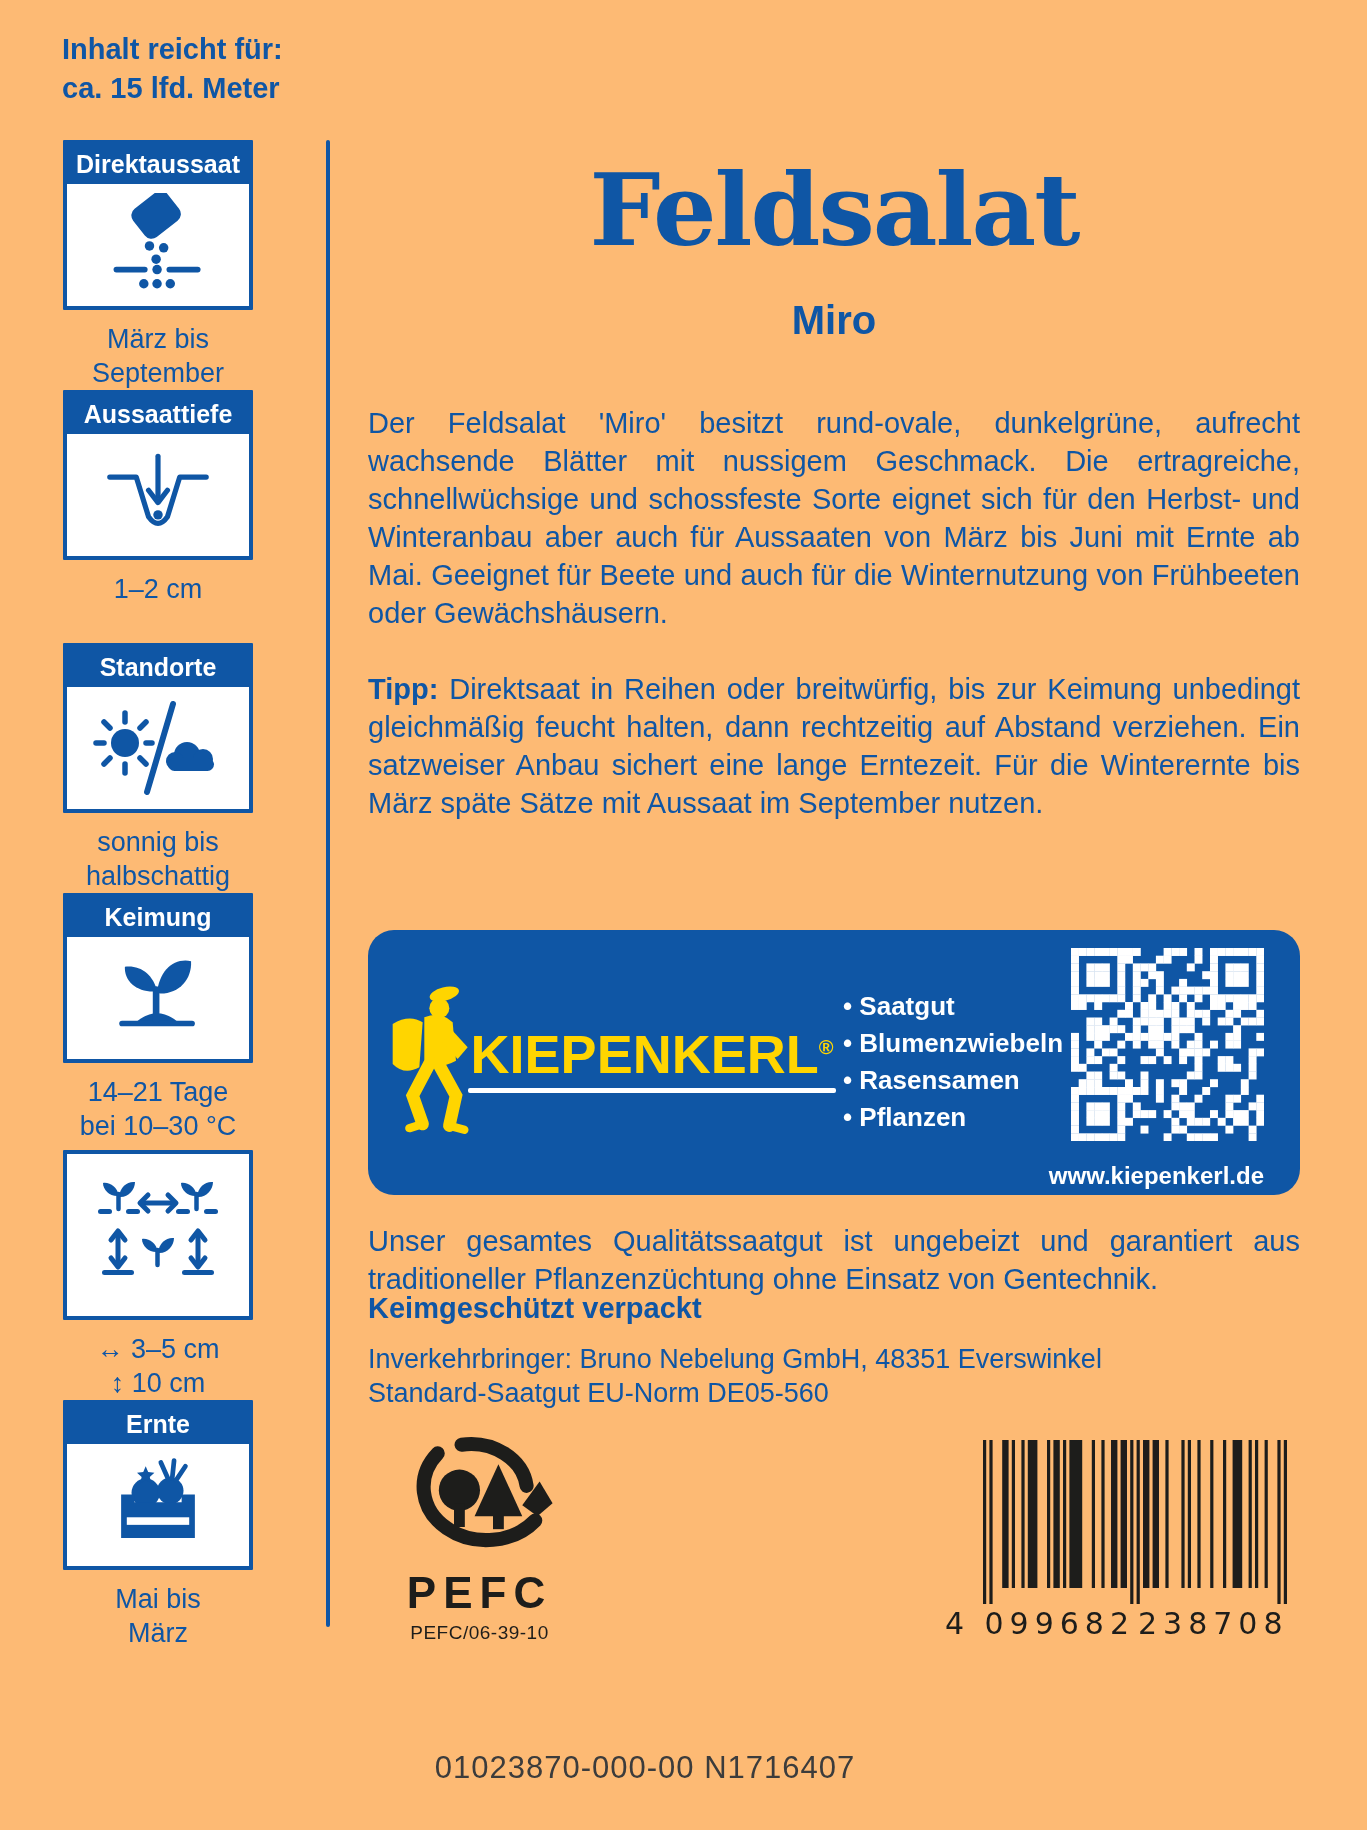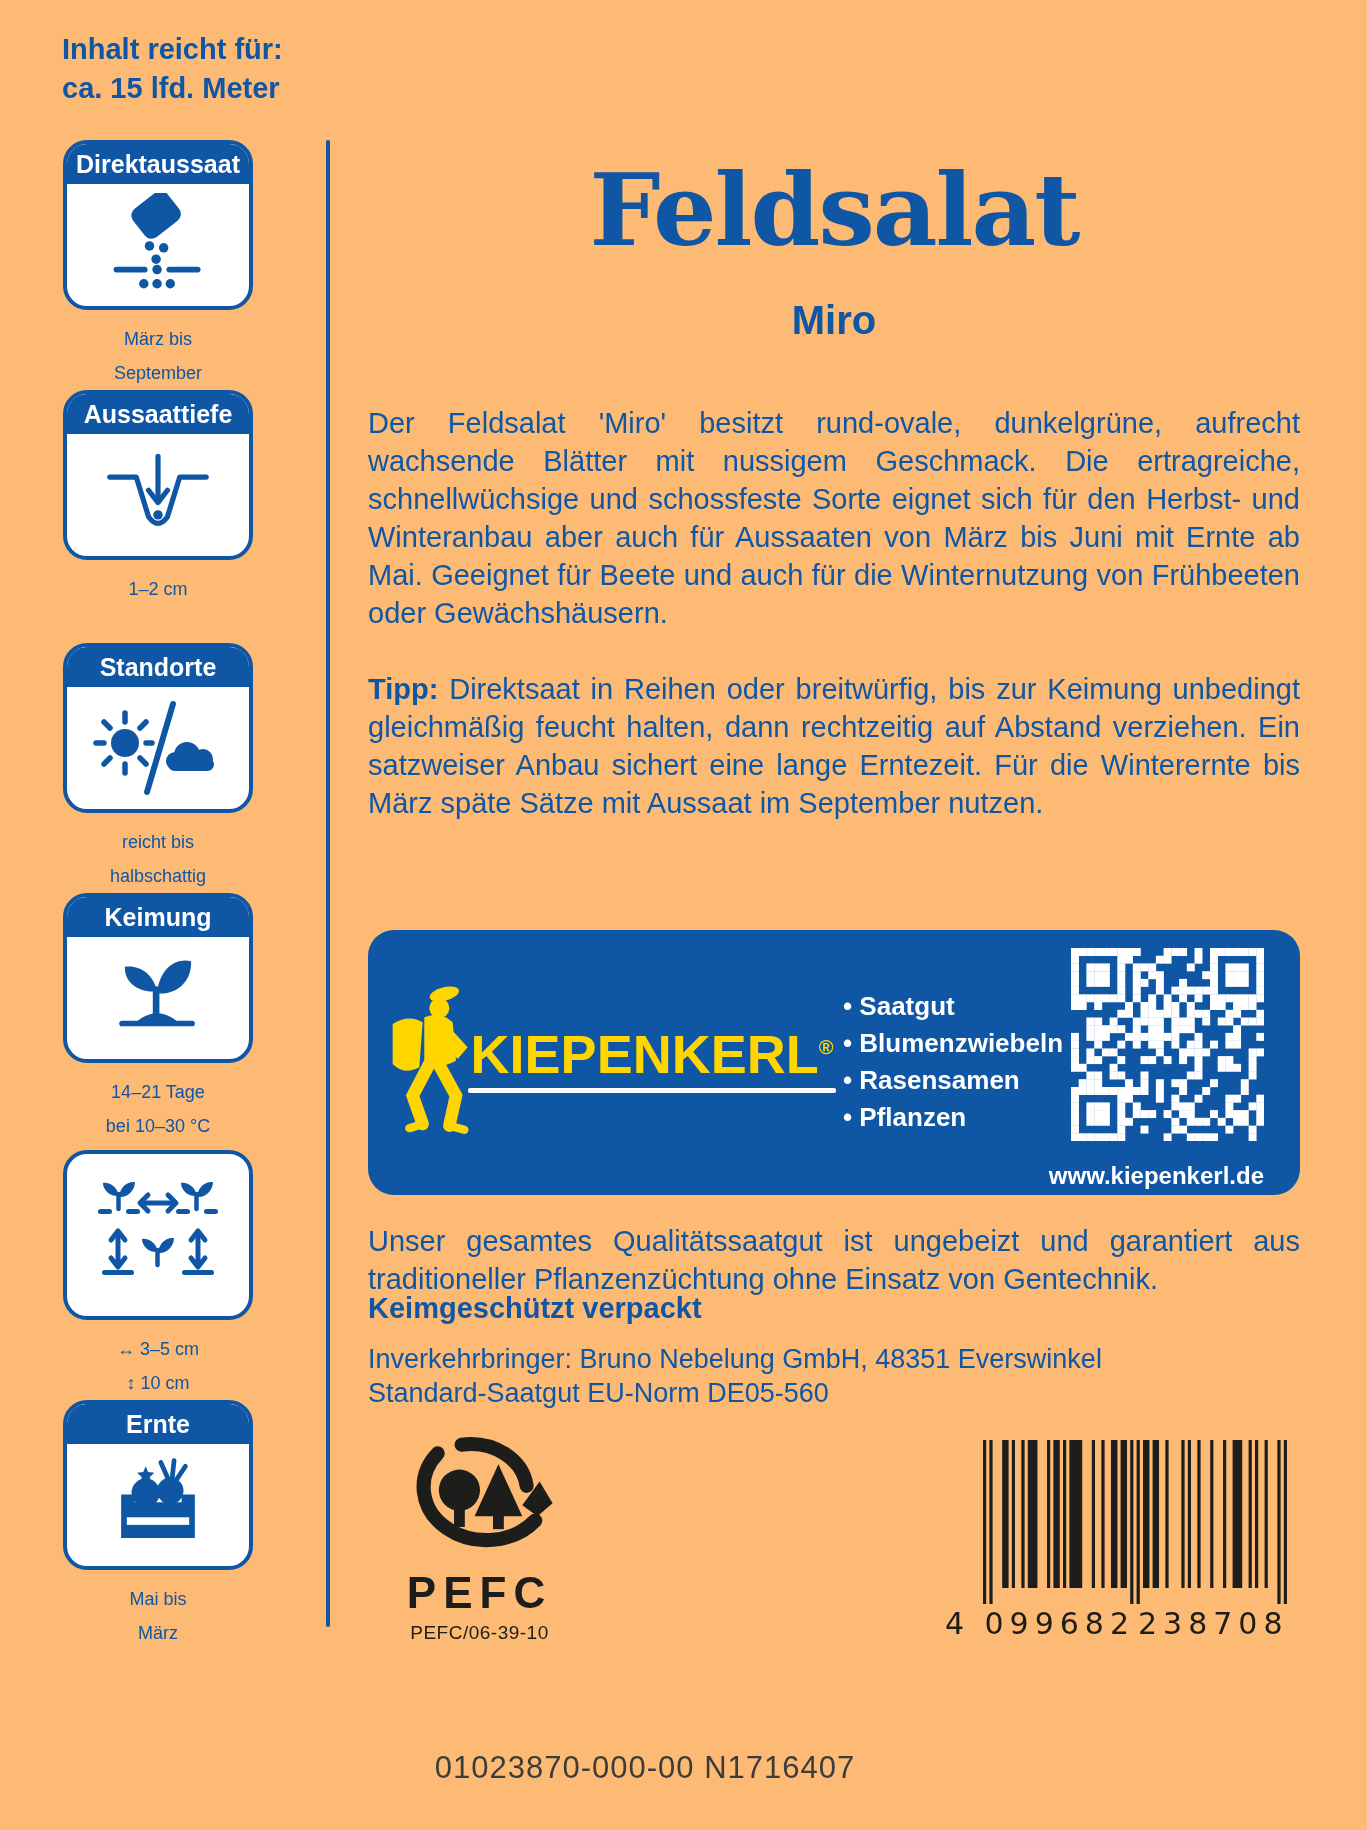--- a/index.html
+++ b/index.html
@@ -10,24 +10,24 @@
   .abs{position:absolute;}
 
   
   .note{left:62px;top:30px;font-size:29px;line-height:39px;font-weight:bold;color:var(--blue);}
 
   
   .divider{left:326px;top:140px;width:4px;height:1487px;background:var(--blue);border-radius:2px;}
 
   
   .sb{left:63px;width:190px;text-align:center;}
-  .sb-box{border:4px solid var(--blue);border-radius:24px;overflow:hidden;background:#fff;}
+  .sb-box{border:4px solid var(--blue);border-radius:1px;overflow:hidden;background:#fff;}
   .sb-head{background:var(--blue);color:#fff;font-weight:bold;font-size:25px;height:40px;line-height:40px;}
   .sb-body{height:122px;display:flex;align-items:center;justify-content:center;}
-  .sb-cap{margin-top:12px;font-size:18px;line-height:34px;color:var(--blue);}
+  .sb-cap{margin-top:12px;font-size:27px;line-height:34px;color:var(--blue);}
   .blue-icon{color:var(--blue);}
   .yellow-icon{color:var(--yellow);}
   .ink-icon{color:var(--ink);}
 
   
   .main-col{left:368px;width:932px;text-align:center;color:var(--blue);}
   .title{top:158px;font-family:"DejaVu Serif",serif;font-weight:bold;font-size:100px;line-height:104px;letter-spacing:-2px;}
   .variety{top:298px;font-size:40px;font-weight:bold;}
   .botanical{top:350px;font-size:40px;}
   .para{left:368px;width:932px;font-size:29px;line-height:38px;text-align:justify;color:var(--blue);}
@@ -147,21 +147,21 @@
           <g fill="currentColor">
             <circle cx="94" cy="57" r="13"></circle>
               <circle cx="110" cy="61" r="10"></circle>
               <circle cx="82" cy="63" r="9"></circle>
             <rect x="75" y="60" width="46" height="13" rx="6.5"></rect>
           </g>
         </svg>
       </div>
     </div>
     <div class="sb-cap">
-      <span>reicht bis</span><br>
+      <span>sonnig bis</span><br>
       <span>halbschattig</span>
     </div>
   </div>
 
   <div class="abs sb" style="top:893px">
     <div class="sb-box">
       <div class="sb-head">Keimung</div>
       <div class="sb-body">
         <svg class="blue-icon" width="104" height="104" viewBox="0 0 110 110">
           <g fill="currentColor">

